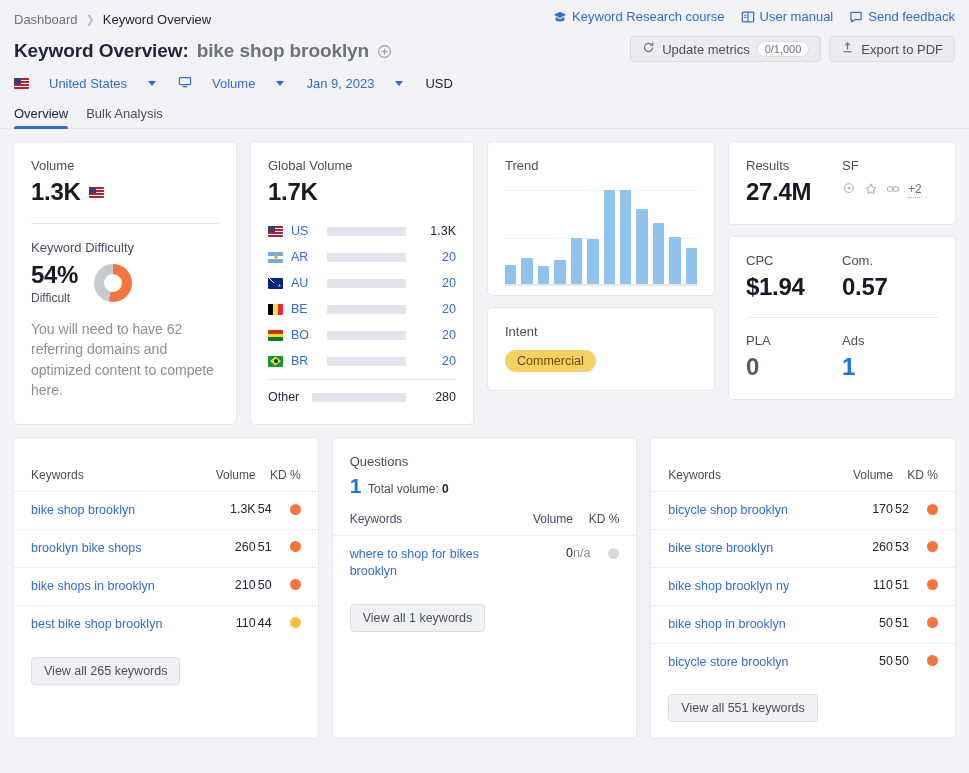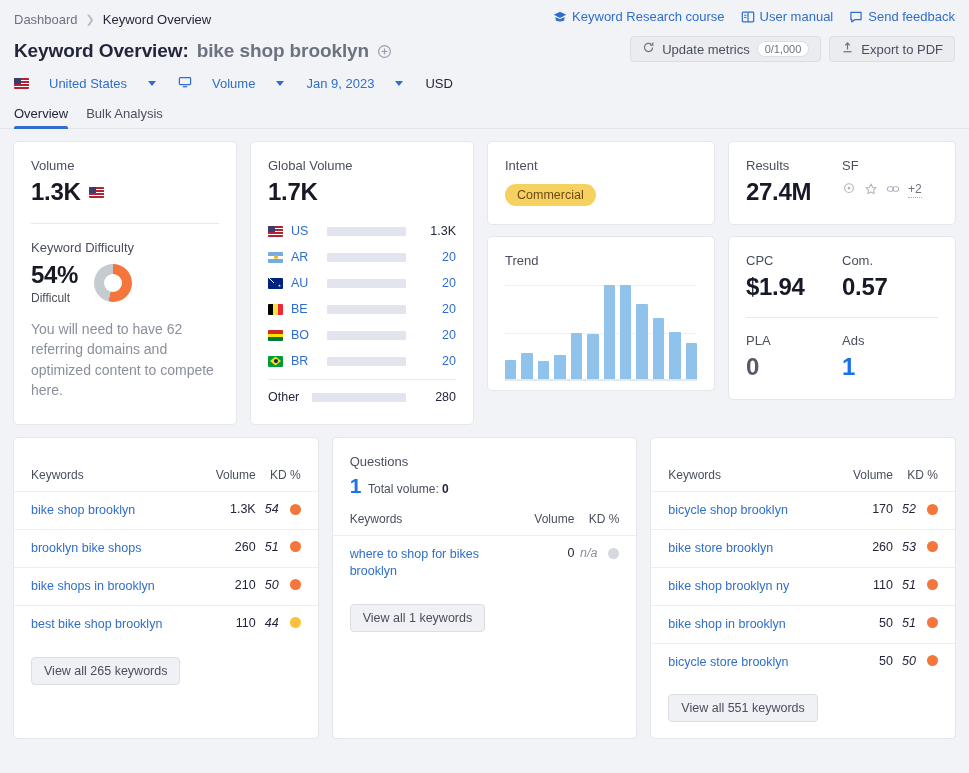--- a/index.html
+++ b/index.html
@@ -128,21 +128,21 @@
 
   table { width: 100%; border-collapse: collapse; margin-top: 14px; }
   th { font-size: 12px; font-weight: normal; color: #4a4f5e; padding: 0 0 9px; text-align: right; }
   th.kw { text-align: left; padding-left: 17px; }
   th.kd { padding-right: 17px; width: 62px; }
   th.vol { width: 62px; }
   td { font-size: 12.5px; padding: 10px 0; border-top: 1px solid #eceef2; text-align: right; vertical-align: top; }
   td.kw { text-align: left; padding-left: 17px; color: #2f6ecc; line-height: 1.35; }
   td.vol { color: #23263b; white-space: nowrap; }
   td.kd { padding-right: 17px; white-space: nowrap; }
-  .kdwrap { display: inline-flex; align-items: center; gap: 11px; justify-content: flex-end; font-style: italic; }
+  .kdwrap { display: inline-flex; align-items: center; gap: 18px; justify-content: flex-end; }
   .dot { width: 11px; height: 11px; border-radius: 50%; display: inline-block; flex: none; }
   .kd-na { color: #8a8f9c; }
   .viewall { display: inline-block; margin: 14px 17px 16px; padding: 6px 12px;
              background: #f0f1f4; border: 1px solid #dcdee4; border-radius: 4px;
              font-size: 12.5px; color: #4a4f5e; }
 
   
   .f-us { background: repeating-linear-gradient(#b22234 0 1.6px, #fff 1.6px 3.1px); }
   .f-us::before { content:""; position:absolute; left:0; top:0; width:7px; height:6px; background:#3c3b6e; }
   .f-ar { background: linear-gradient(#74acdf 33%, #fff 33% 66%, #74acdf 66%); }
@@ -338,24 +338,20 @@
       <div class="gv-row">
         <span class="gv-other-label">Other</span>
         <span class="gv-bar">
           <span class="gv-fill other" id="other-fill" style="width: 16%;"></span>
         </span>
         <span class="gv-val dark">280</span>
       </div>
     </div>
 
     <div class="col">
-      <div class="card intent-card">
-        <div class="c-label">Intent</div>
-        <span class="badge">Commercial</span>
-      </div>
       <div class="card trend-card">
         <div class="c-label">Trend</div>
         <div class="chart">
           <div class="gl" style="top:0;"></div>
           <div class="gl" style="top:50%;"></div>
           <div class="bars" id="trend-bars">
               <div class="bar" style="height: 22%; background: rgb(143, 195, 236);"></div>
               <div class="bar" style="height: 29%; background: rgb(143, 195, 236);"></div>
               <div class="bar" style="height: 21%; background: rgb(143, 195, 236);"></div>
               <div class="bar" style="height: 27%; background: rgb(143, 195, 236);"></div>
@@ -363,20 +359,24 @@
               <div class="bar" style="height: 49%; background: rgb(143, 195, 236);"></div>
               <div class="bar" style="height: 100%; background: rgb(143, 195, 236);"></div>
               <div class="bar" style="height: 100%; background: rgb(143, 195, 236);"></div>
               <div class="bar" style="height: 80%; background: rgb(143, 195, 236);"></div>
               <div class="bar" style="height: 66%; background: rgb(143, 195, 236);"></div>
               <div class="bar" style="height: 51%; background: rgb(143, 195, 236);"></div>
               <div class="bar" style="height: 40%; background: rgb(143, 195, 236);"></div>
             </div>
           <div class="baseline"></div>
         </div>
+      </div>
+      <div class="card intent-card">
+        <div class="c-label">Intent</div>
+        <span class="badge">Commercial</span>
       </div>
     </div>
 
     <div class="col">
       <div class="card res-card">
         <div class="two">
           <div>
             <div class="c-label">Results</div>
             <div class="c-big" style="margin-top:5px;">27.4M</div>
           </div>

